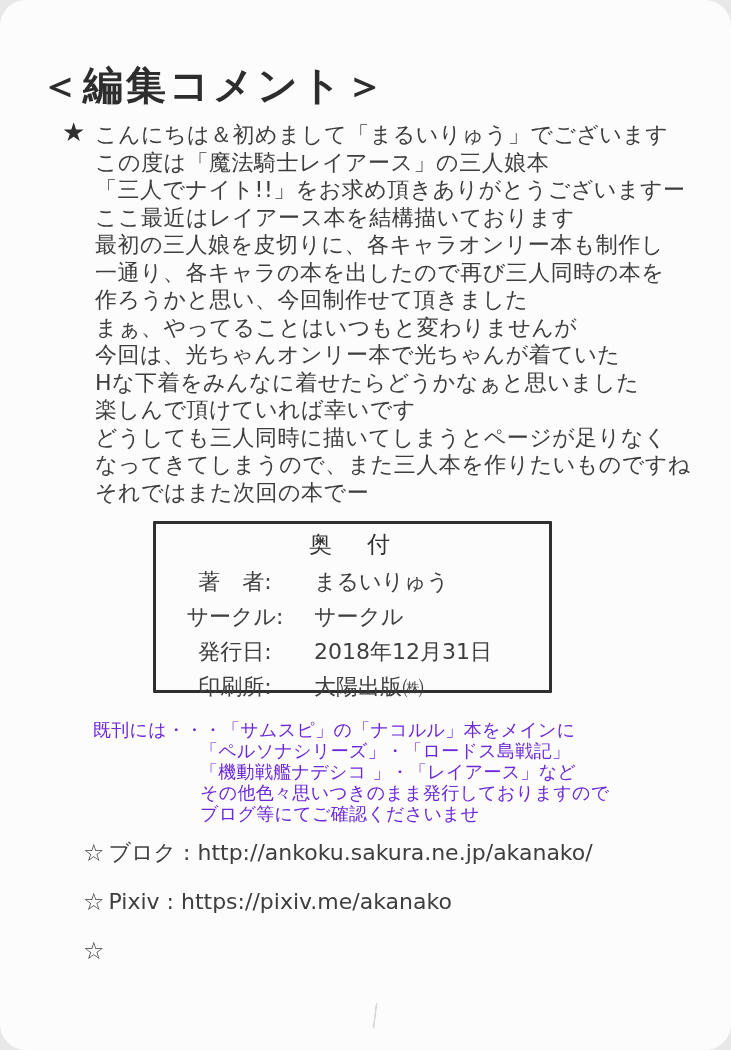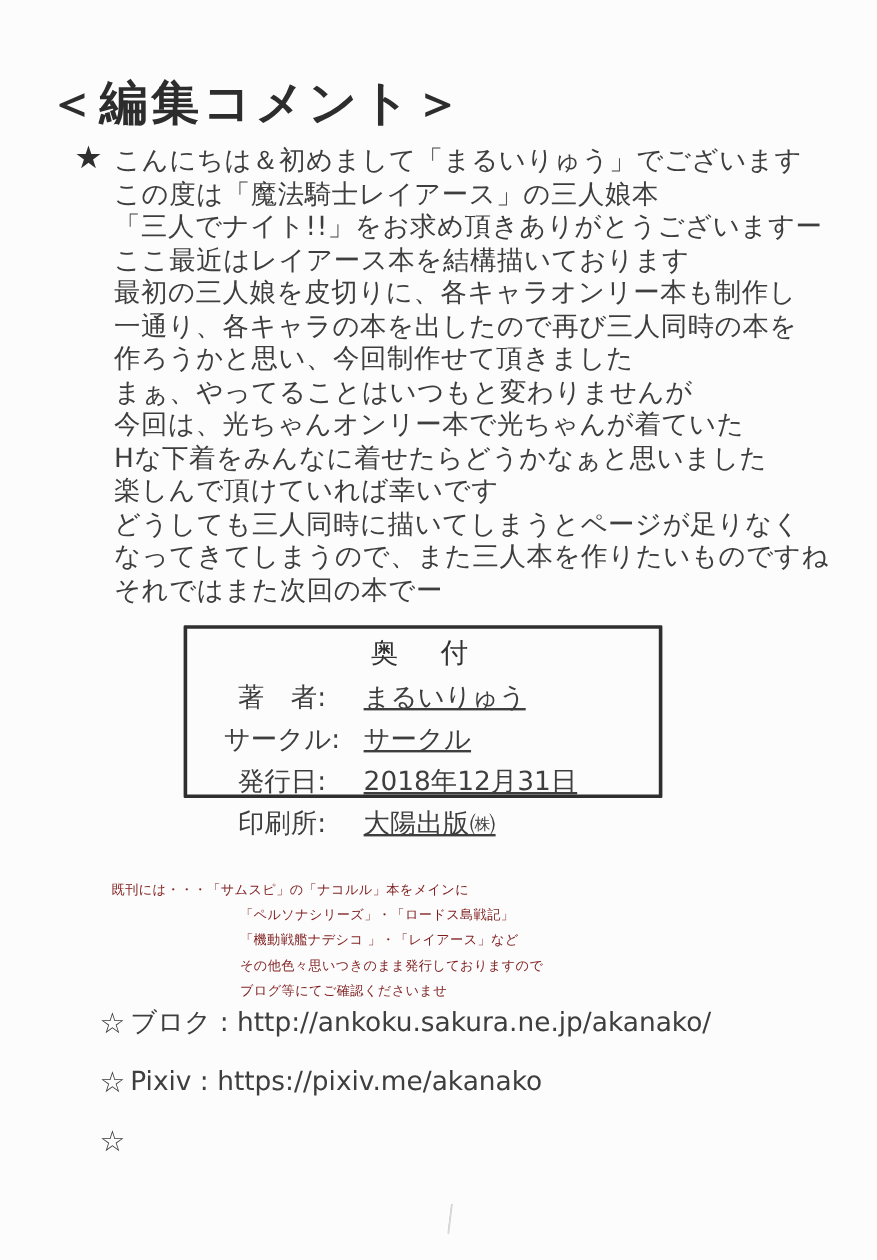--- a/index.html
+++ b/index.html
@@ -4,55 +4,56 @@
 <style>
   html,body{margin:0;padding:0;background:#e8e8e8;}
   .page{
     position:relative;
     width:731px;height:1050px;
     background:#fcfcfc;
     font-family:"DejaVu Sans",sans-serif;
     color:#3e3e3e;
     overflow:hidden;
     margin:0 auto;
+    border-radius:26px;
   }
   .title{
     position:absolute;left:40px;top:58px;margin:0;
     font-size:40px;font-weight:bold;letter-spacing:3px;
     color:#2d2d2d;white-space:nowrap;
   }
   .comment{
     position:absolute;left:95px;top:121px;
     font-size:22px;line-height:27.5px;
     white-space:nowrap;letter-spacing:0.5px;
   }
   .comment .star-lead{
     position:absolute;left:-33px;top:-2px;
     font-size:26px;color:#2f2f2f;
   }
   .colophon{
     position:absolute;left:153px;top:521px;
-    width:399px;height:144px;
+    width:399px;height:172px;
     border:3px solid #2f2f2f;border-radius:1px;
     box-sizing:border-box;background:#fcfcfc;
   }
   .colophon-title{
     margin-top:5px;text-align:center;
     font-size:23px;letter-spacing:6px;color:#323232;
   }
   .col-row{
     display:flex;margin:8px 0 0 18px;
     font-size:22px;line-height:27px;white-space:nowrap;text-align:center;
   }
   .col-label{width:122px;flex:none;}
-  .col-value{margin-left:7px;text-decoration:underline;}
+  .col-value{margin-left:18px;}
   .backlist{
     position:absolute;left:93px;top:719px;
-    font-size:11px;line-height:21px;
-    white-space:nowrap;color:#7f1d1d;letter-spacing:0.3px;margin-top:12px;
+    font-size:18px;line-height:21px;
+    white-space:nowrap;color:#6d28d9;letter-spacing:0.3px;
   }
   .backlist .indent{margin-left:107px;}
   .links{
     position:absolute;left:83px;top:840px;
     font-size:22px;line-height:26px;white-space:nowrap;
   }
   .link-line{margin-bottom:23px;display:flex;align-items:center;}
   .link-line .star-outline{font-size:24px;margin-right:4px;color:#3a3a3a;}
   .smudge{
     position:absolute;left:374px;top:1003px;

